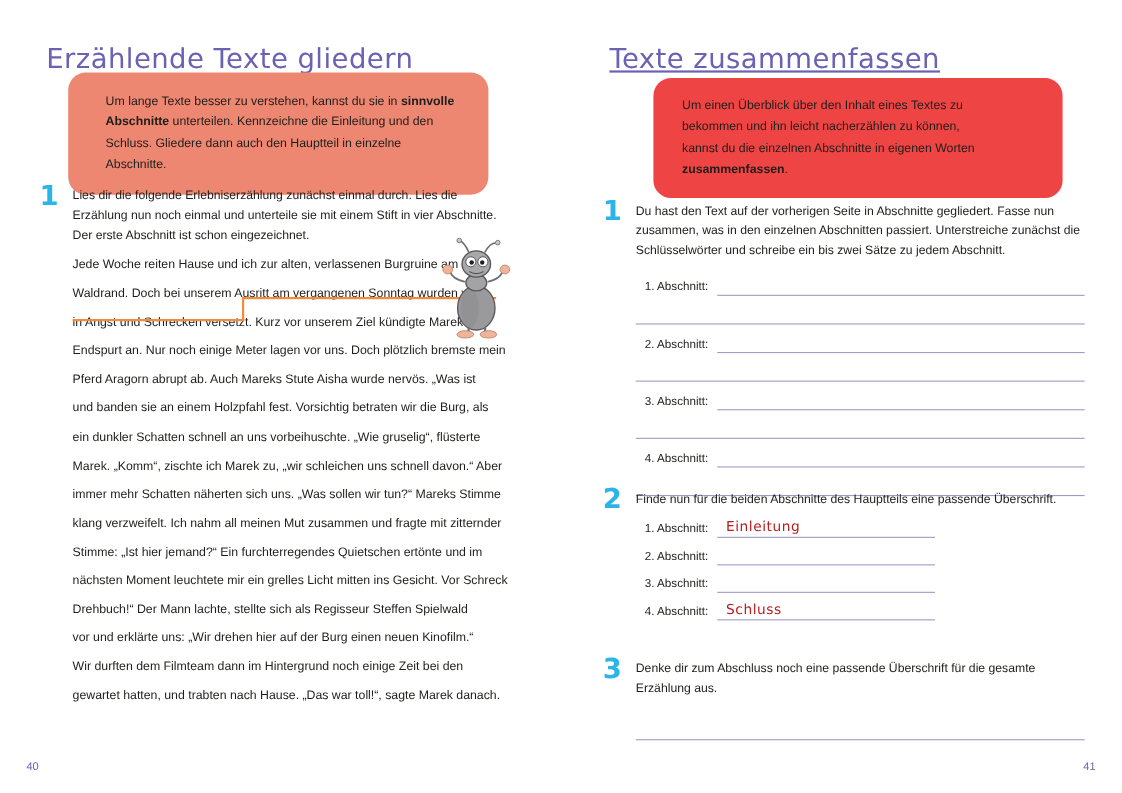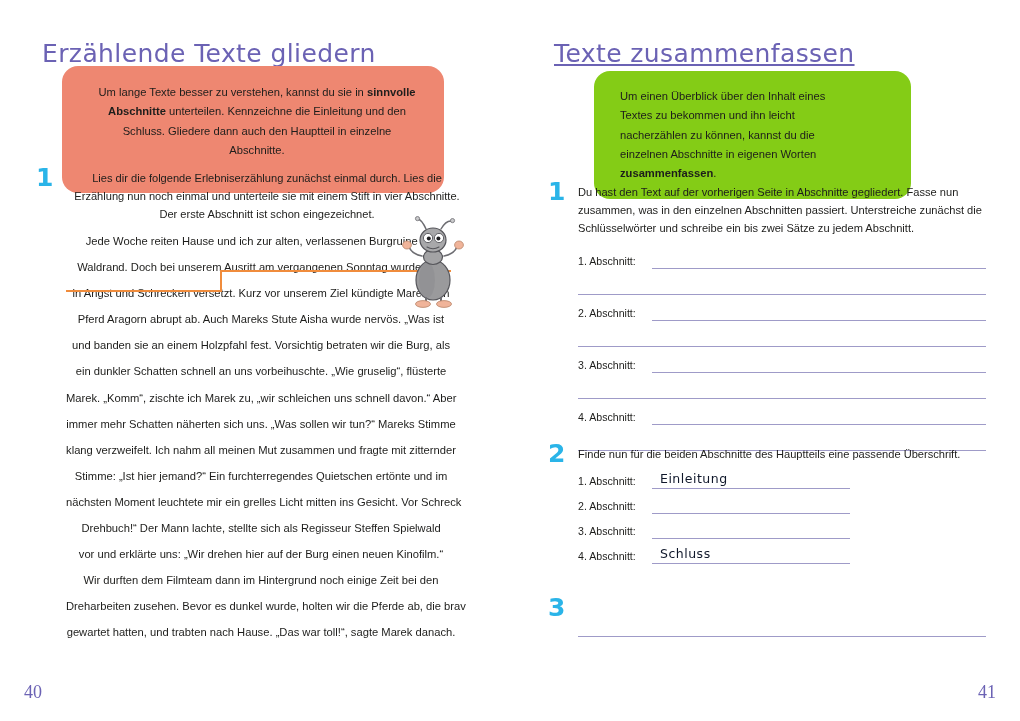--- a/index.html
+++ b/index.html
@@ -11,46 +11,46 @@
     overflow: hidden;
   }
   #page {
     position: relative;
     width: 1020px; height: 721px;
     background: #ffffff;
   }
 
   
   .sheet { position: absolute; top: 0; height: 721px; }
-  .sheet.left  { left: 0;   width: 510px; text-align: center; }
+  .sheet.left  { left: 0;   width: 510px; }
   .sheet.right { left: 510px; width: 510px; }
 
   
   .page-heading {
     position: absolute;
     font-family: "DejaVu Sans", sans-serif;
     font-size: 25px;
     font-weight: 400;
     letter-spacing: 0.4px;
     color: #6b62b4;
   }
   .left  .page-heading { left: 42px; top: 22px; }
   .right .page-heading { left: 44px; top: 22px; text-decoration: underline; }
 
   
   .info-box {
     position: absolute;
     border-radius: 16px;
-    padding: 17px 26px 33px 34px;
+    padding: 17px 26px 17px 34px;
     font-size: 11.2px;
     line-height: 1.72;
     color: #1d1d1b;
   }
   .info-box.coral { left: 62px; top: 66px; width: 382px; background: #ee8771; }
-  .info-box.green { left: 594px; top: 71px; width: 317px; background: #84cc16;
+  .info-box.green { left: 594px; top: 71px; width: 372px; background: #ef4444;
                     padding: 16px 70px 16px 26px; }
   .info-box b { font-weight: bold; }
 
   
   .exercise { position: absolute; }
   .ex-num {
     position: absolute;
     left: 0; top: -5px;
     font-family: "DejaVu Sans", sans-serif;
     font-size: 25px;
@@ -82,43 +82,43 @@
   .pm-vert  { left: 220px; top: 270px; width: 2px;   height: 22px; }
   .pm-bot   { left: 66px;  top: 290px; width: 156px; height: 2px; }
 
   
   .answer-row {
     display: flex;
     align-items: flex-end;
     font-size: 10.6px;
     color: #1d1d1b;
   }
-  .answer-label { width: 74px; flex: none; padding-bottom: 2px; }
+  .answer-label { width: 74px; flex: none; padding-bottom: 2px; text-align: center; }
   .answer-line {
     flex: 1 1 auto;
     border-bottom: 1.4px solid #9f9bc8;
     height: 17px;
     position: relative;
   }
   .answer-line.full { margin-left: 0; }
   .handwritten {
     position: absolute;
     left: 8px; bottom: 2px;
     font-family: "DejaVu Sans", sans-serif;
     font-size: 12.5px;
-    color: #0f172a;
+    color: #b91c1c;
     letter-spacing: 0.5px;
   }
 
   
   .folio {
     position: absolute;
     bottom: 18px;
-    font-family: Liberation Serif, serif;
-    font-size: 18px;
+    font-family: Liberation Sans, sans-serif;
+    font-size: 10px;
     color: #6b62b4;
   }
   .left  .folio { left: 24px; }
   .right .folio { right: 24px; }
 
   
   .illus { position: absolute; }
   .ant-left  { left: 396px; top: 216px;  width: 72px; height: 92px; }
 </style>
 </head>
@@ -136,32 +136,32 @@
 
     <div class="exercise" style="left:36px; top:170px; width:432px;">
       <div class="ex-num">1</div>
       <div class="ex-body">Lies dir die folgende Erlebniserzählung zunächst einmal durch. Lies die Erzählung nun noch einmal und unterteile sie mit einem Stift in vier Abschnitte. Der erste Abschnitt ist schon eingezeichnet.</div>
     </div>
 
     <div class="story">
       <span class="ln">Jede Woche reiten Hause und ich zur alten, verlassenen Burgruine am</span>
       <span class="ln">Waldrand. Doch bei unserem Ausritt am vergangenen Sonntag wurden wir</span>
       <span class="ln">in Angst und Schrecken versetzt. Kurz vor unserem Ziel kündigte Marek den</span>
+      <span class="ln">Endspurt an. Nur noch einige Meter lagen vor uns. Doch plötzlich bremste mein</span>
       <span class="ln">Pferd Aragorn abrupt ab. Auch Mareks Stute Aisha wurde nervös. „Was ist</span>
       <span class="ln">und banden sie an einem Holzpfahl fest. Vorsichtig betraten wir die Burg, als</span>
       <span class="ln">ein dunkler Schatten schnell an uns vorbeihuschte. „Wie gruselig“, flüsterte</span>
       <span class="ln">Marek. „Komm“, zischte ich Marek zu, „wir schleichen uns schnell davon.“ Aber</span>
       <span class="ln">immer mehr Schatten näherten sich uns. „Was sollen wir tun?“ Mareks Stimme</span>
       <span class="ln">klang verzweifelt. Ich nahm all meinen Mut zusammen und fragte mit zitternder</span>
       <span class="ln">Stimme: „Ist hier jemand?“ Ein furchterregendes Quietschen ertönte und im</span>
       <span class="ln">nächsten Moment leuchtete mir ein grelles Licht mitten ins Gesicht. Vor Schreck</span>
       <span class="ln">Drehbuch!“ Der Mann lachte, stellte sich als Regisseur Steffen Spielwald</span>
       <span class="ln">vor und erklärte uns: „Wir drehen hier auf der Burg einen neuen Kinofilm.“</span>
       <span class="ln">Wir durften dem Filmteam dann im Hintergrund noch einige Zeit bei den</span>
-      <span class="ln">Dreharbeiten zusehen. Bevor es dunkel wurde, holten wir die Pferde ab, die brav</span>
       <span class="ln">gewartet hatten, und trabten nach Hause. „Das war toll!“, sagte Marek danach.</span>
 
     </div>
 
     <div class="para-mark pm-top"></div>
     <div class="para-mark pm-vert"></div>
     <div class="para-mark pm-bot"></div>
 
     <svg class="illus ant-left" viewBox="0 0 72 92">
       <ellipse cx="37" cy="64" rx="17" ry="20" fill="#9a9a9c" stroke="#55555a" stroke-width="1.2"></ellipse>
@@ -264,20 +264,21 @@
           <span class="answer-label">4. Abschnitt:</span>
           <span class="answer-line">
             <span class="handwritten">Schluss</span>
           </span>
         </div>
       </div>
     </div>
 
     <div class="exercise" style="left:38px; top:600px; width:438px;">
       <div class="ex-num">3</div>
+      <div class="ex-body">Denke dir zum Abschluss noch eine passende Überschrift für die gesamte Erzählung aus.</div>
       <div style="margin-left:30px; margin-top:20px;">
         <div class="answer-row">
           <span class="answer-line full">
             <span class="handwritten"></span>
           </span>
         </div>
       </div>
     </div>
 
     <div class="folio">41</div>

